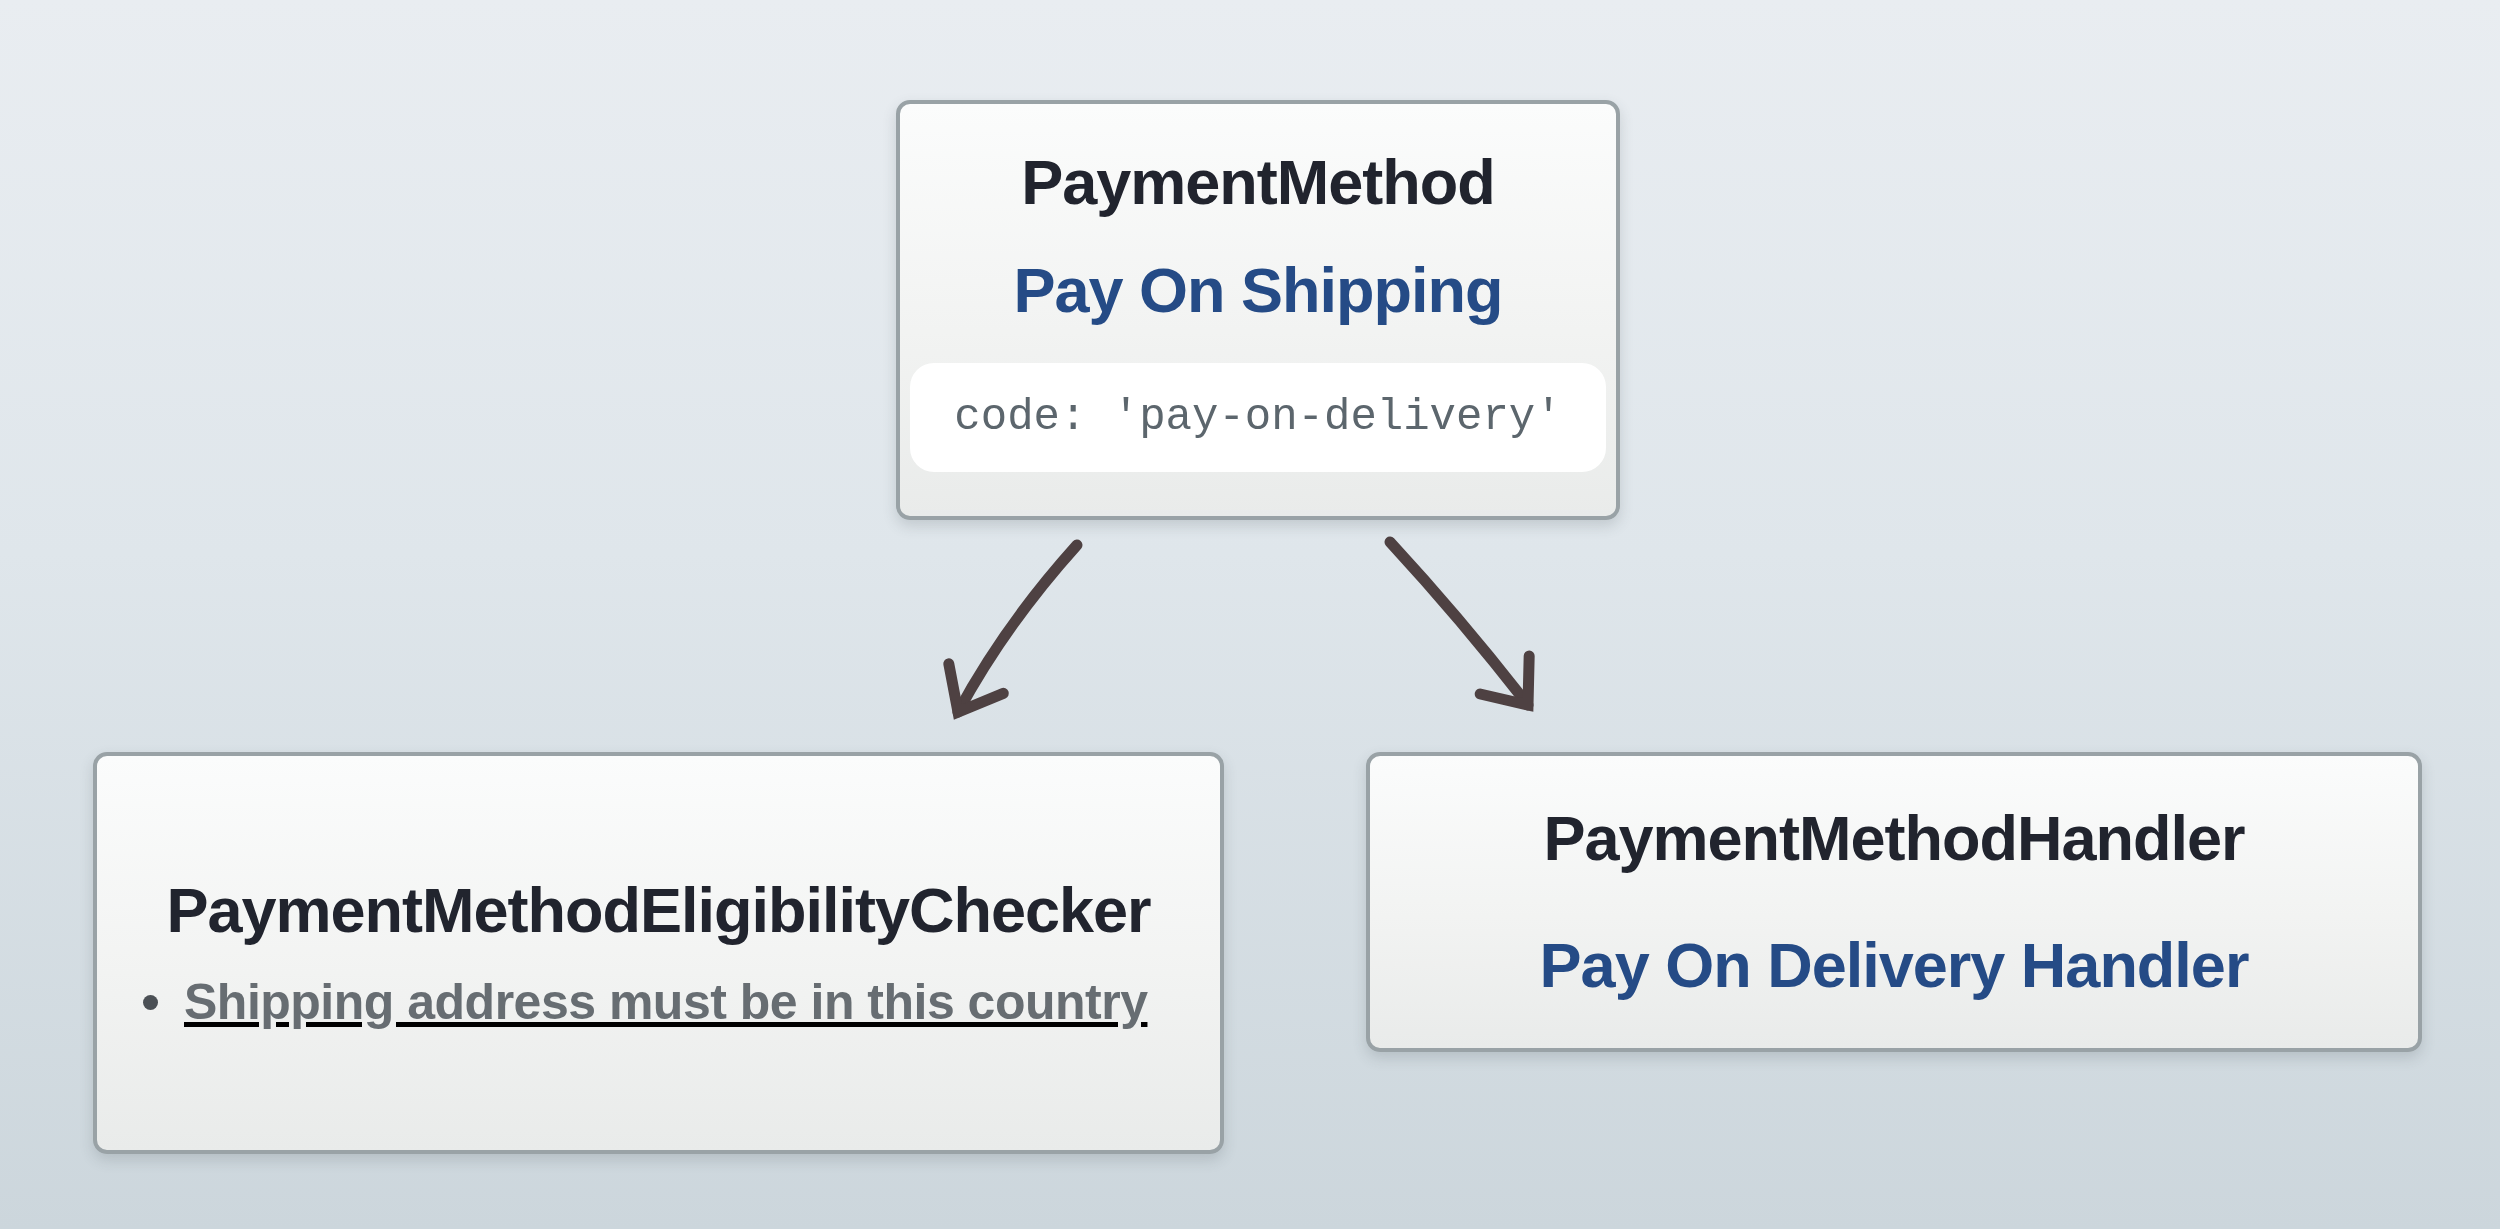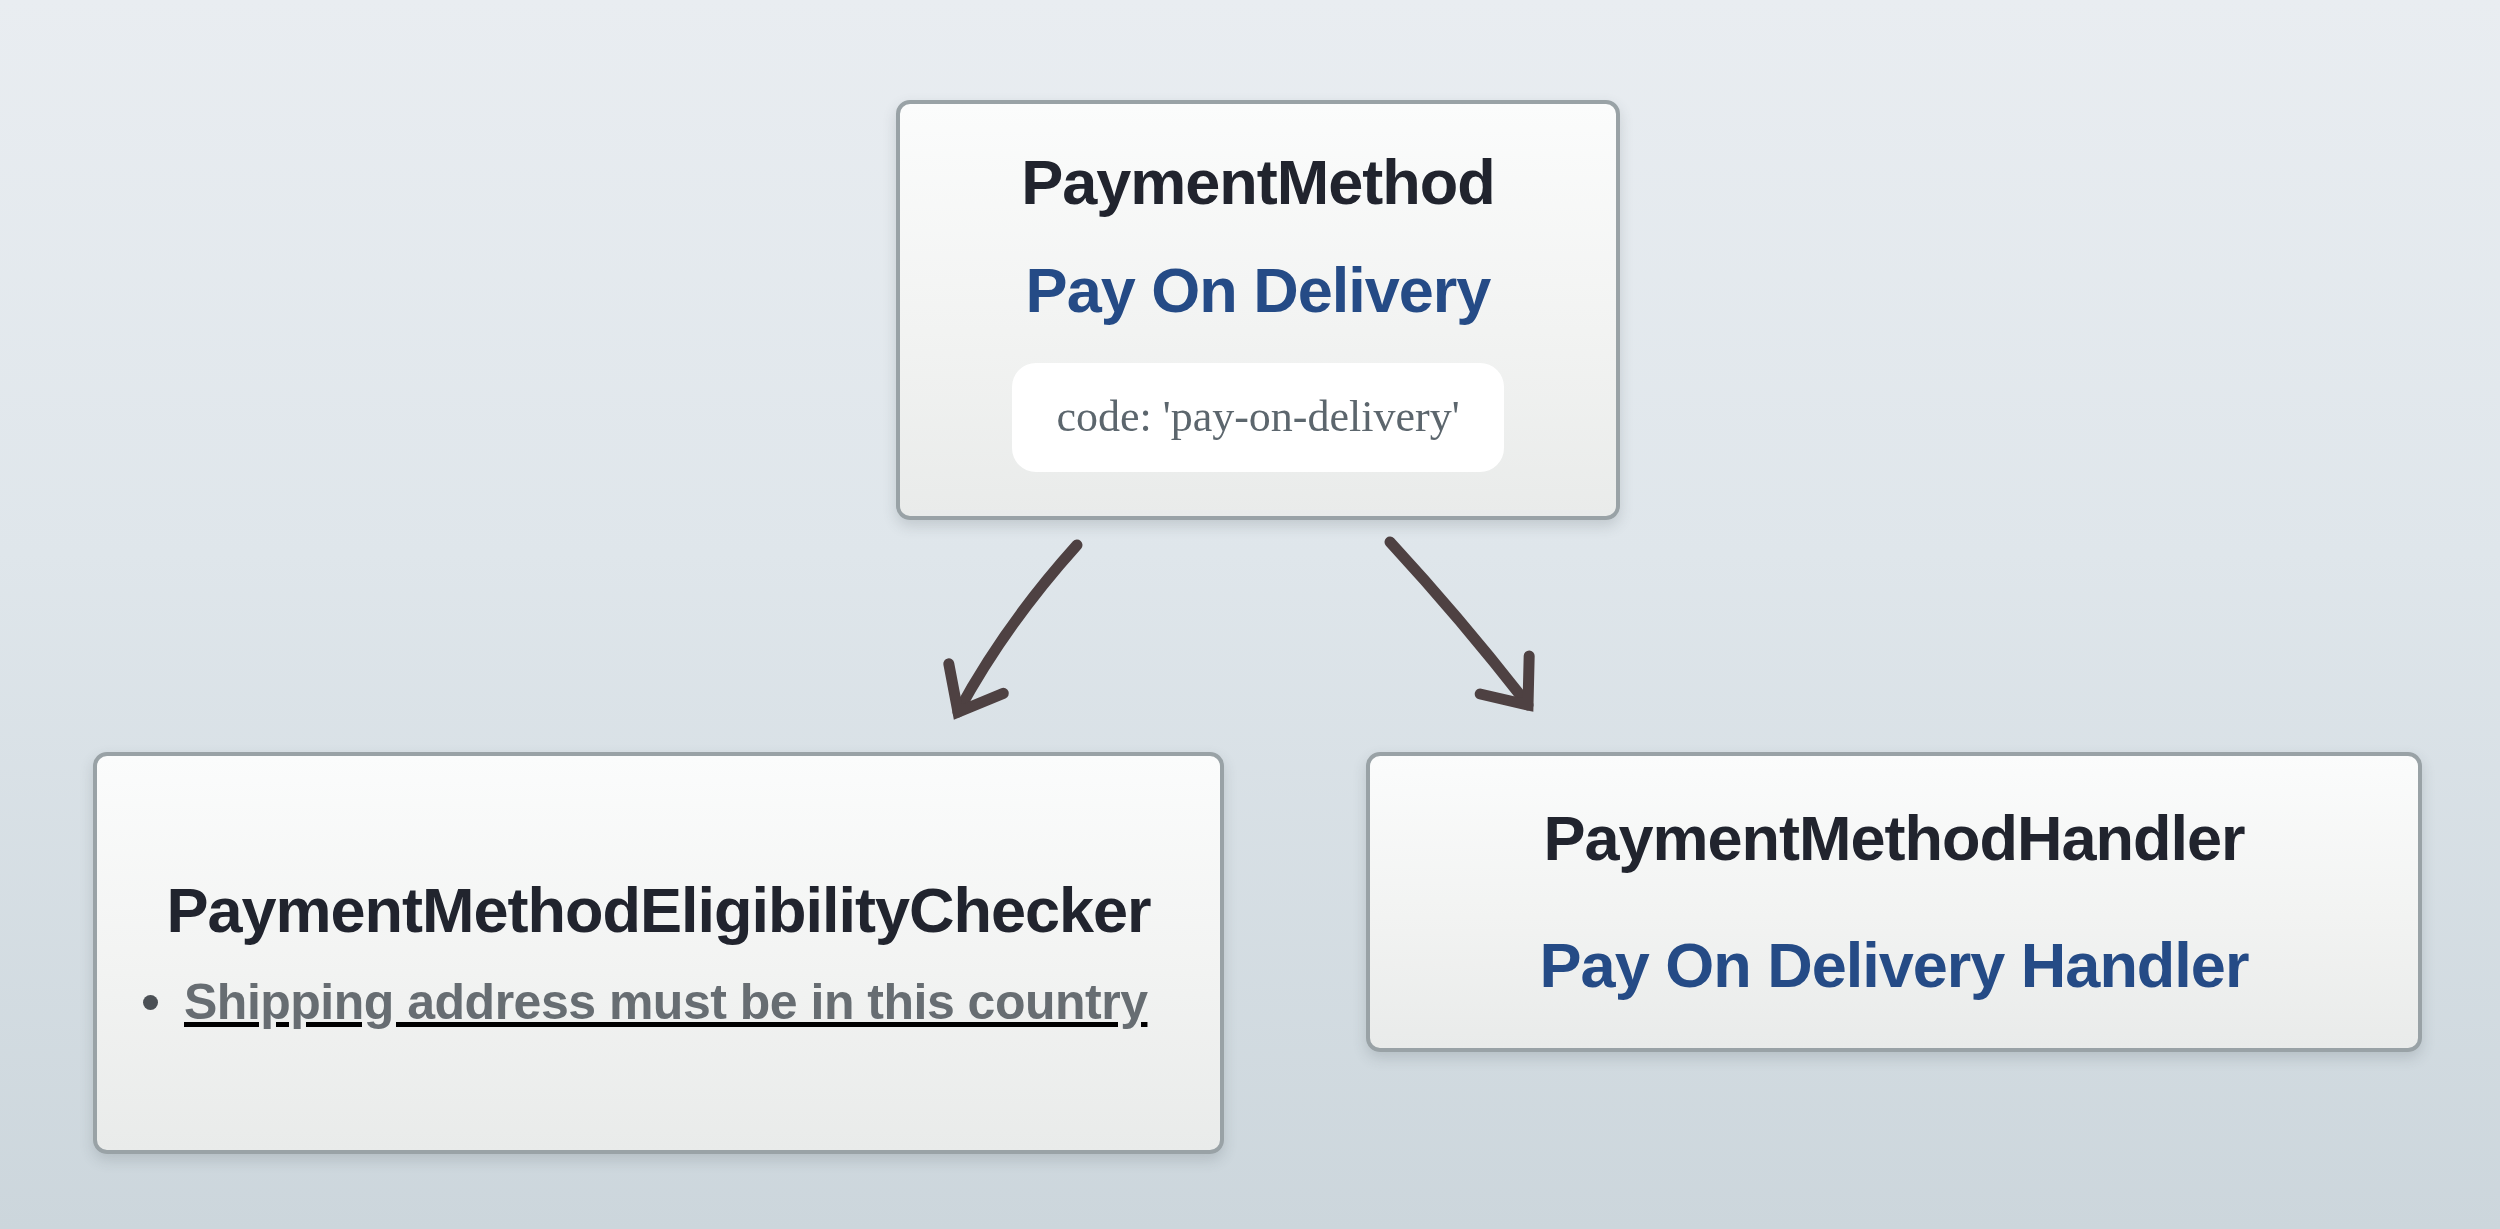--- a/index.html
+++ b/index.html
@@ -71,21 +71,21 @@
     font-weight: bold;
     letter-spacing: -1px;
     color: #254b86;
     white-space: nowrap;
     line-height: 1.1;
   }
   .code-badge {
     background: #ffffff;
     border-radius: 24px;
     padding: 28px 44px;
-    font-family: Liberation Serif, serif;
+    font-family: Liberation Mono, monospace;
     font-size: 44px;
     color: #5c666d;
     white-space: nowrap;
     line-height: 1.2;
   }
   .bullet-row {
     align-self: flex-start;
     margin-left: 46px;
     display: flex;
     align-items: center;
@@ -118,21 +118,21 @@
       <marker id="arrowhead" markerUnits="userSpaceOnUse" markerWidth="100" markerHeight="100" refX="54" refY="45" orient="auto">
         <path d="M16,14 L54,45 L16,76" fill="none" stroke="#4e4142" stroke-width="11" stroke-linecap="round"></path>
       </marker>
     </defs>
     <path class="arrow-path" marker-end="url(#arrowhead)" d="M 1077 545 Q 1005 625 958 712" stroke="#4e4142"></path>
     <path class="arrow-path" marker-end="url(#arrowhead)" d="M 1390 542 Q 1462 620 1528 705" stroke="#4e4142"></path>
   </svg>
 
   <div class="node" id="node-payment-method">
     <div class="node-title">PaymentMethod</div>
-    <div class="node-subtitle">Pay On Delivery</div>
+    <div class="node-subtitle">Pay On Shipping</div>
     <div class="code-badge">code: 'pay-on-delivery'</div>
   </div>
 
   <div class="node" id="node-eligibility-checker">
     <div class="node-title">PaymentMethodEligibilityChecker</div>
     <div class="bullet-row">
       <span class="bullet-dot"></span>
       <span class="bullet-text">Shipping address must be in this country</span>
     </div>
   </div>

